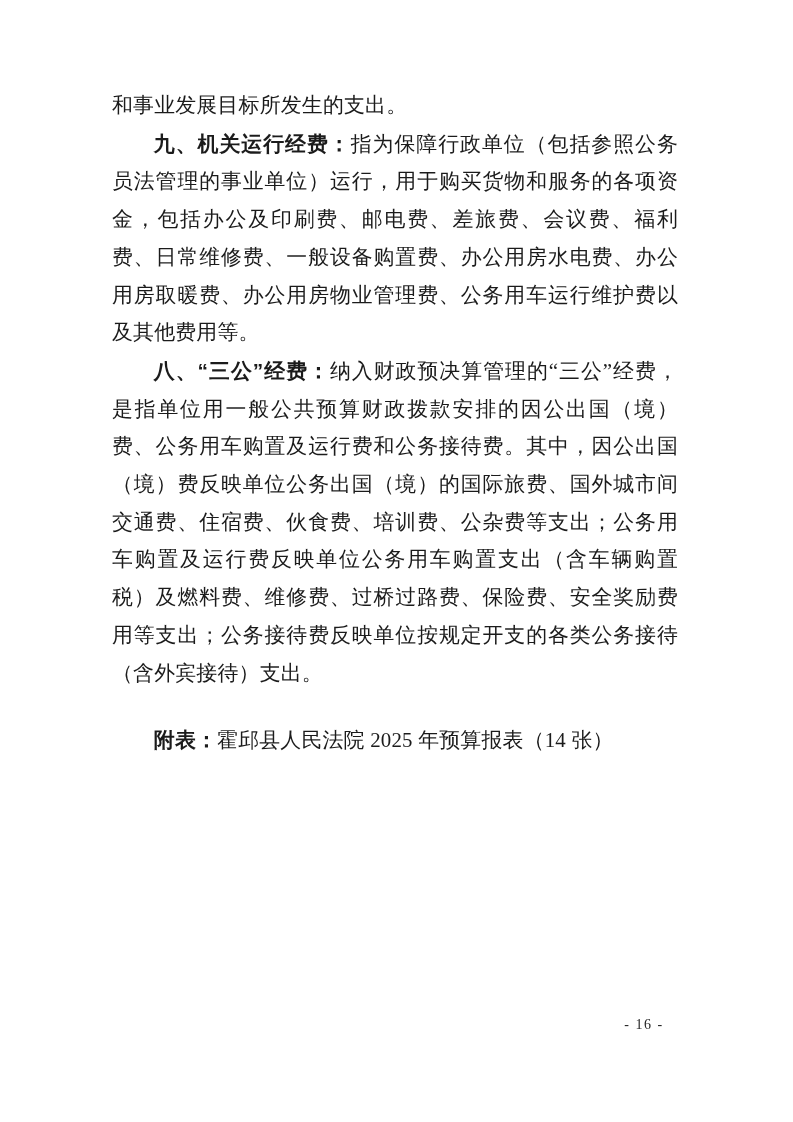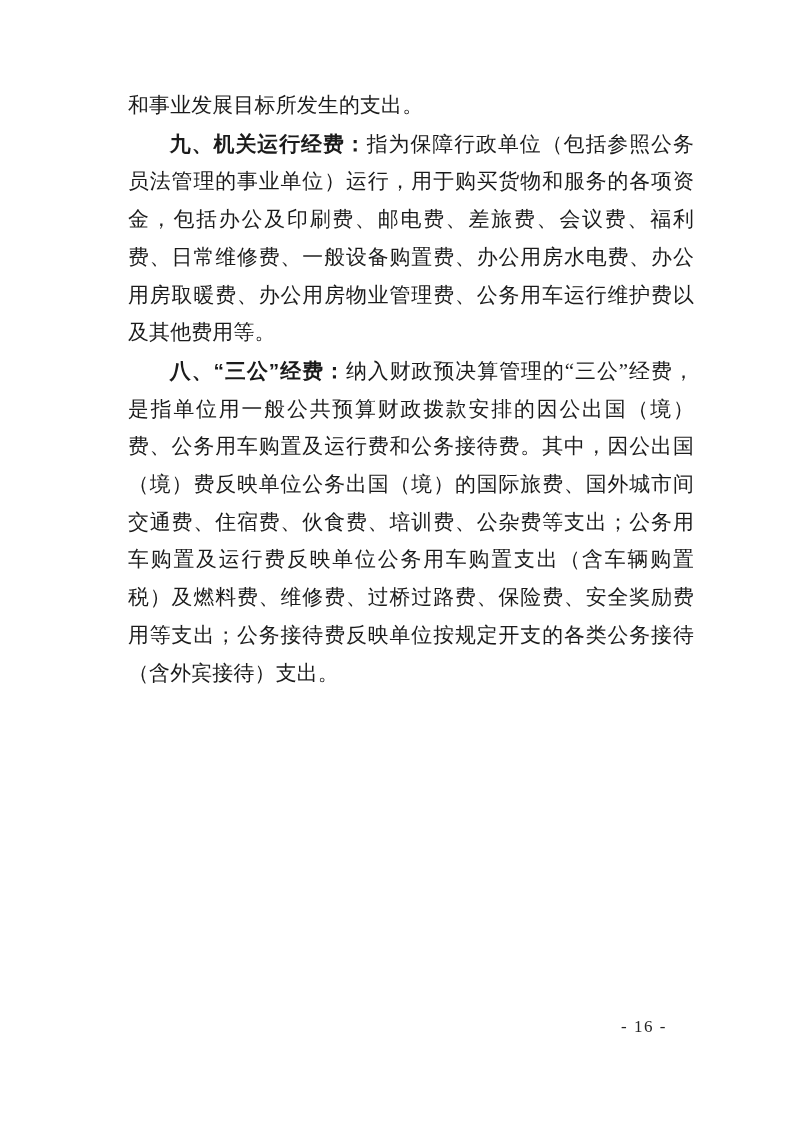--- a/index.html
+++ b/index.html
@@ -12,21 +12,21 @@
     width: 793px;
     height: 1122px;
     background: #ffffff;
     font-family: "Liberation Serif", "DejaVu Serif", serif;
     color: #1b1b1b;
     overflow: hidden;
     margin: 0 auto;
   }
   .content {
     position: absolute;
-    left: 128px;
+    left: 112px;
     top: 87px;
     width: 566px;
     font-size: 20.9px;
     line-height: 37.7px;
     text-align: justify;
     text-justify: inter-character;
     letter-spacing: 0.2px;
   }
   .para {
     margin: 0;
@@ -42,35 +42,36 @@
   .para.attach {
     margin-top: 29px;
     text-align: left;
   }
   .page-number {
     position: absolute;
     top: 1017px;
     left: 603px;
     width: 82px;
     text-align: center;
-    font-size: 17px;
+    font-size: 14px;
     letter-spacing: 1.5px;
     color: #242424;
     font-family: "Liberation Serif", "DejaVu Serif", serif;
   }
 </style>
 </head>
 <body>
 
 <div class="page">
   <div class="content">
 
     <p class="para"><span>和事业发展目标所发生的支出。</span></p>
 
     <p class="para indent"><span class="lead">九、机关运行经费：</span><span>指为保障行政单位（包括参照公务员法管理的事业单位）运行，用于购买货物和服务的各项资金，包括办公及印刷费、邮电费、差旅费、会议费、福利费、日常维修费、一般设备购置费、办公用房水电费、办公用房取暖费、办公用房物业管理费、公务用车运行维护费以及其他费用等。</span></p>
 
     <p class="para indent"><span class="lead">八、“三公”经费：</span><span>纳入财政预决算管理的“三公”经费，是指单位用一般公共预算财政拨款安排的因公出国（境）费、公务用车购置及运行费和公务接待费。其中，因公出国（境）费反映单位公务出国（境）的国际旅费、国外城市间交通费、住宿费、伙食费、培训费、公杂费等支出；公务用车购置及运行费反映单位公务用车购置支出（含车辆购置税）及燃料费、维修费、过桥过路费、保险费、安全奖励费用等支出；公务接待费反映单位按规定开支的各类公务接待（含外宾接待）支出。</span></p>
 
+    <p class="para indent attach"><span class="lead">附表：</span><span>霍邱县人民法院 2025 年预算报表（14 张）</span></p>
 
   </div>
 
   <div class="page-number">- 16 -</div>
 </div>
 
 </body></html>

